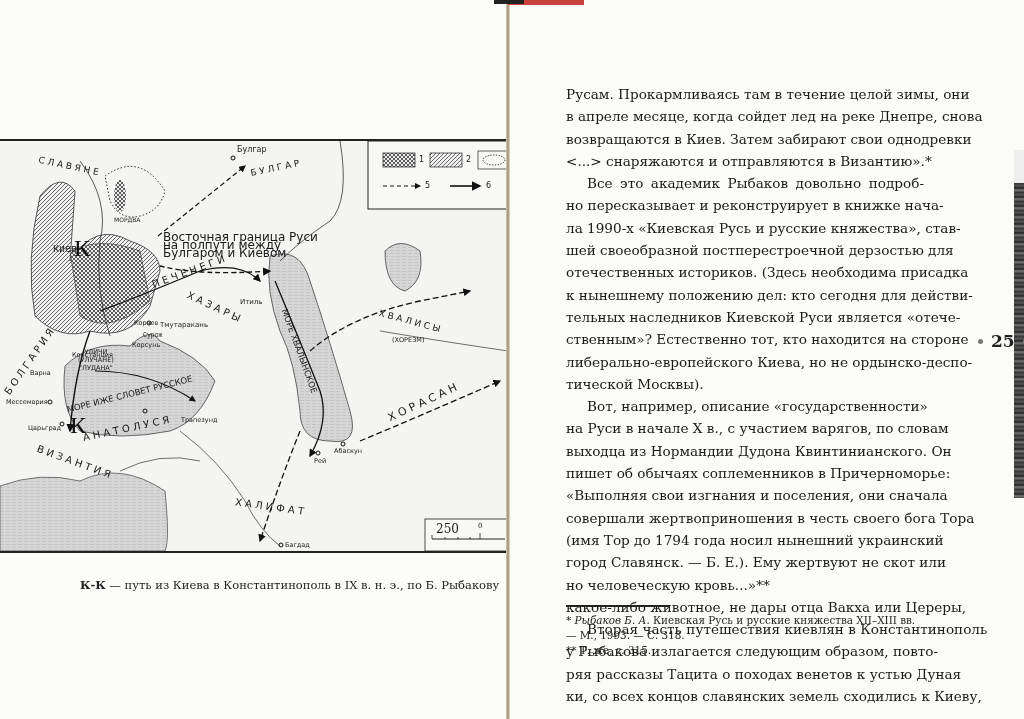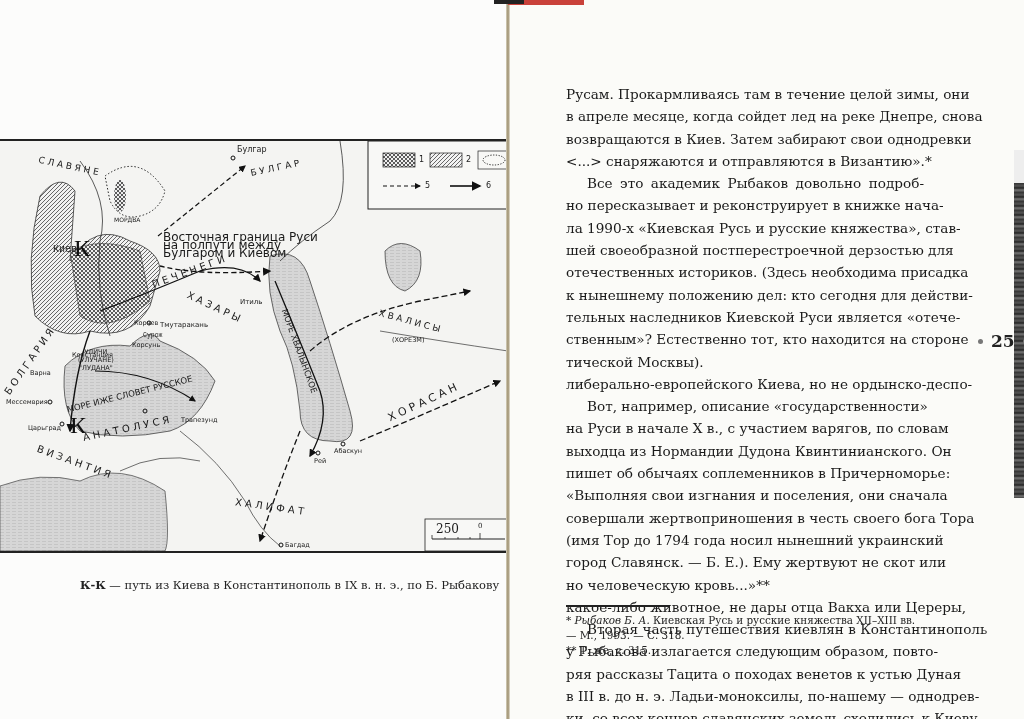--- a/index.html
+++ b/index.html
@@ -173,40 +173,39 @@
     </p>
     <p>
       <span class="line" style="text-indent: 21px;">Все это академик Рыбаков довольно подроб-</span>
       <span class="line">но пересказывает и реконструирует в книжке нача-</span>
       <span class="line">ла 1990-х «Киевская Русь и русские княжества», став-</span>
       <span class="line">шей своеобразной постперестроечной дерзостью для</span>
       <span class="line">отечественных историков. (Здесь необходима присадка</span>
       <span class="line">к нынешнему положению дел: кто сегодня для действи-</span>
       <span class="line">тельных наследников Киевской Руси является «отече-</span>
       <span class="line">ственным»? Естественно тот, кто находится на стороне</span>
+      <span class="line">либерально-европейского Киева, но не ордынско-деспо-</span>
       <span class="line last">тической Москвы).</span>
-      <span class="line">либерально-европейского Киева, но не ордынско-деспо-</span>
     </p>
     <p>
       <span class="line" style="text-indent: 21px;">Вот, например, описание «государственности»</span>
       <span class="line">на Руси в начале X в., с участием варягов, по словам</span>
       <span class="line">выходца из Нормандии Дудона Квинтинианского. Он</span>
       <span class="line">пишет об обычаях соплеменников в Причерноморье:</span>
       <span class="line">«Выполняя свои изгнания и поселения, они сначала</span>
       <span class="line">совершали жертвоприношения в честь своего бога Тора</span>
       <span class="line">(имя Тор до 1794 года носил нынешний украинский</span>
       <span class="line">город Славянск. — Б. Е.). Ему жертвуют не скот или</span>
       <span class="line last">но человеческую кровь...»**</span>
       <span class="line">какое-либо животное, не дары отца Вакха или Цереры,</span>
     </p>
     <p>
       <span class="line" style="text-indent: 21px;">Вторая часть путешествия киевлян в Константинополь</span>
       <span class="line">у Рыбакова излагается следующим образом, повто-</span>
       <span class="line">ряя рассказы Тацита о походах венетов к устью Дуная</span>
-      <span class="line">в III в. до н. э. Ладьи-моноксилы, по-нашему — однодрев-</span>
       <span class="line last">ки, со всех концов славянских земель сходились к Киеву,</span>
     </p>
   </div>
 
 <div class="fn-rule"></div>
 <div class="footnotes">
   <div>
     <span>* </span><i>Рыбаков Б. А.</i><span> Киевская Русь и русские княжества XII–XIII вв. — М., 1993. — С. 318.</span>
   </div>
   <div>

